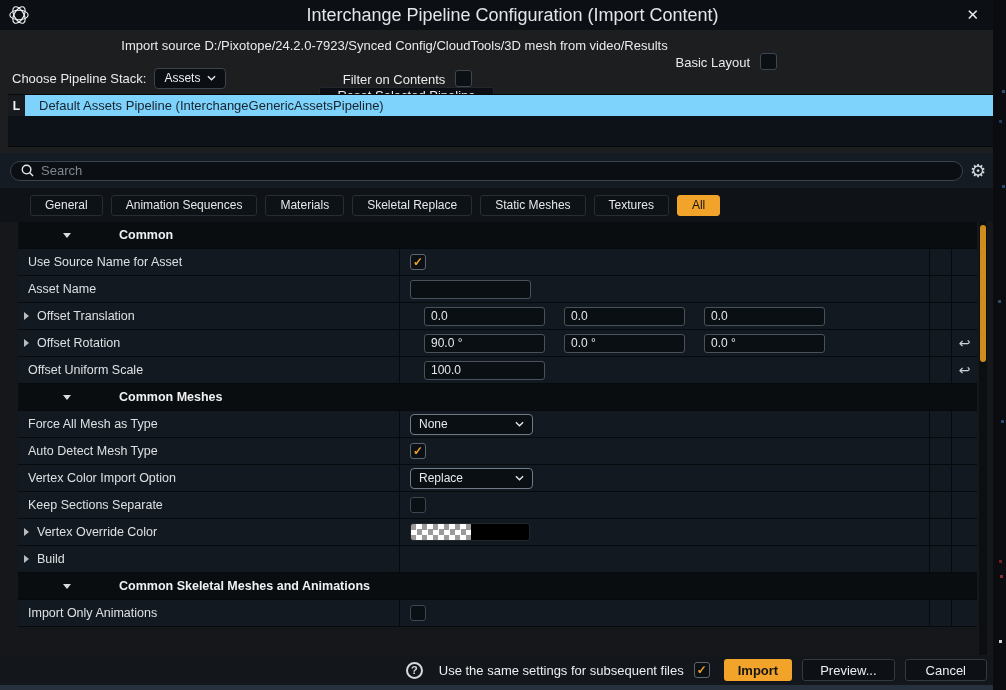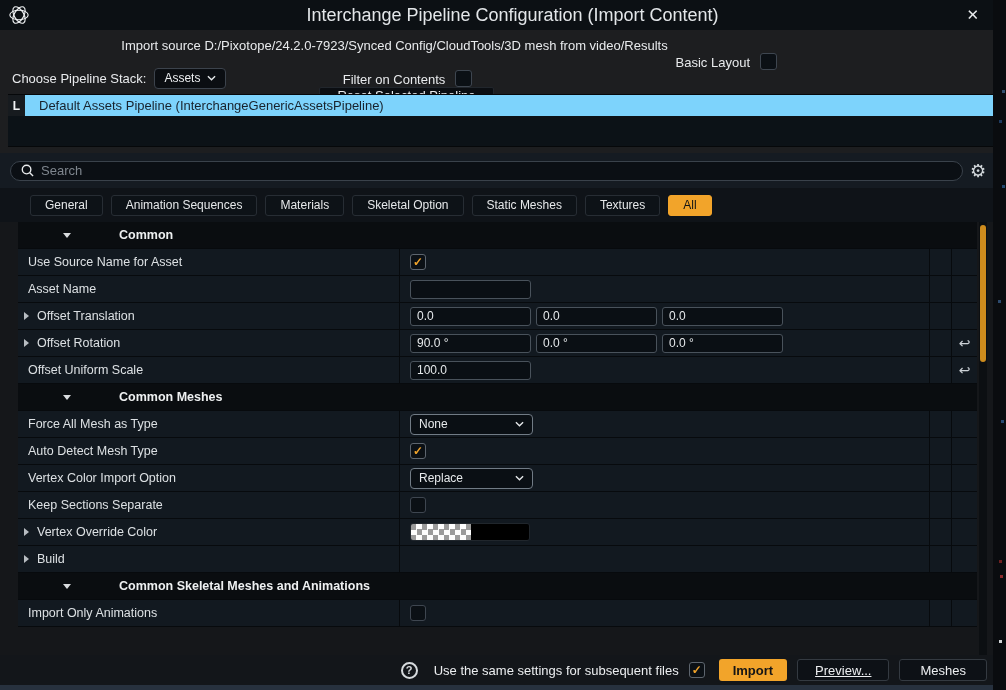--- a/index.html
+++ b/index.html
@@ -58,39 +58,39 @@
   .prow { height:27px; display:flex; background:#121920; border-bottom:1px solid #070a0d; }
   .c-label { width:382px; border-right:1px solid #070a0d; display:flex; align-items:center; padding-left:10px; color:#dce0e3; font-size:12.5px; }
   .c-label.exp { padding-left:6px; }
   .tri-right { width:0; height:0; border-top:4px solid transparent; border-bottom:4px solid transparent; border-left:5px solid #b7bcc1; margin-right:8px; cursor:pointer; }
   .c-value { flex:1; border-right:1px solid #070a0d; display:flex; align-items:center; padding-left:10px; gap:5px; }
   .c-n1 { width:22px; border-right:1px solid #070a0d; }
   .c-n2 { width:25px; display:flex; align-items:center; justify-content:center; }
   .reset-arrow { color:#ccd1d6; font-size:14px; line-height:1; cursor:pointer; }
 
   .tfield { width:121px; height:19px; background:#0a0f14; border:1px solid #49525b; border-radius:3px; color:#e6e9eb; font-size:12px; padding:0 6px; font-family:"Liberation Sans", sans-serif; outline:none; }
-  .nfield { width:121px; height:19px; background:#0a0f14; border:1px solid #49525b; border-radius:3px; color:#e6e9eb; font-size:12px; padding:0 6px; display:flex; align-items:center; cursor:text; }
+  .nfield { width:121px; height:19px; background:#0a0f14; border:1px solid #49525b; border-radius:3px; color:#e6e9eb; font-size:12px; padding:0 6px; display:flex; align-items:center; cursor:text;margin-left:14px; }
   .ddl { width:123px; height:21px; background:#0a0f14; border:1px solid #717b85; border-radius:4px; color:#e6e9eb; font-size:12px; padding:0 8px; display:flex; align-items:center; justify-content:space-between; cursor:pointer; }
   .chev { width:9px; height:6px; }
   .swatch { width:120px; height:18px; border-radius:3px; overflow:hidden; display:flex; border:1px solid #20262c; cursor:pointer; }
   .swatch .checker { width:60px; background:repeating-conic-gradient(#fdfdfd 0% 25%, #9b9b9b 0% 50%); background-size:11px 11px; }
   .swatch .solid { flex:1; background:#000; }
 
   
   .sb-track { position:absolute; top:222px; left:979px; width:8px; height:433px; background:#0c0f12; }
   .sb-thumb { position:absolute; top:3px; left:1px; width:6px; height:137px; background:#ce8c1d; border-radius:3px; cursor:pointer; }
 
   
   .footer { position:absolute; top:655px; left:0; width:993px; height:30px; background:#13161a; display:flex; align-items:center; justify-content:flex-end; padding-right:6px; }
   .help-circle { width:17px; height:17px; border:2px solid #d6dadd; border-radius:50%; color:#d6dadd; font-size:11px; font-weight:bold; display:flex; align-items:center; justify-content:center; cursor:pointer; }
   .footer-label { color:#eceef0; font-size:13px; margin:0 10px 0 16px; }
   .btn { height:22px; display:flex; align-items:center; border-radius:3px; font-size:13px; cursor:pointer; }
   .btn-import { background:#f2a42a; color:#151515; font-weight:bold; padding:0 14px; margin-left:14px; }
   .btn-dark { background:#0d1116; border:1px solid #343a41; color:#eceef0; margin-left:10px; }
-  .btn-preview { padding:0 17px;text-decoration:underline; }
+  .btn-preview { padding:0 17px; }
   .btn-cancel { padding:0 20px; }
   .bottomstrip { position:absolute; top:685px; left:0; width:993px; height:5px; background:#27313e; }
 
   
   .right-strip { position:absolute; left:993px; top:0; width:13px; height:690px; background:#0a0c0f; }
   .speck { position:absolute; left:4px; top:0; width:3px; height:3px; background:transparent;
            box-shadow:2px 120px #1e3a5f, 5px 185px #23476e, 1px 300px #2c4a6e, 4px 420px #274a72,
                       2px 560px #6e2020, 3px 575px #8c2a2a, 2px 640px #cfd2d4, 5px 90px #33506f; }
 </style>
 </head>
@@ -151,21 +151,21 @@
           </svg>
         <input type="text" placeholder="Search" style="">
       </div>
       <span class="gear">⚙</span>
     </div>
 
     <div class="tabs-row">
       <span class="tab">General</span>
       <span class="tab">Animation Sequences</span>
       <span class="tab">Materials</span>
-      <span class="tab">Skeletal Option</span>
+      <span class="tab">Skeletal Replace</span>
       <span class="tab">Static Meshes</span>
       <span class="tab">Textures</span>
       <span class="tab active">All</span>
     </div>
 
     <div class="props-bg"></div>
     <div class="props">
 
       <div class="phead">
         <span class="tri-down"></span>
@@ -343,21 +343,21 @@
     <div class="sb-track">
       <div class="sb-thumb"></div>
     </div>
 
     <div class="footer">
       <span class="help-circle">?</span>
       <span class="footer-label">Use the same settings for subsequent files</span>
       <span class="cb small bright checked"></span>
       <span class="btn btn-import">Import</span>
       <span class="btn btn-dark btn-preview">Preview...</span>
-      <span class="btn btn-dark btn-cancel">Meshes</span>
+      <span class="btn btn-dark btn-cancel">Cancel</span>
     </div>
     <div class="bottomstrip"></div>
 
   </div>
 
   <div class="right-strip">
     <span class="speck"></span>
   </div>
 </div>
 

